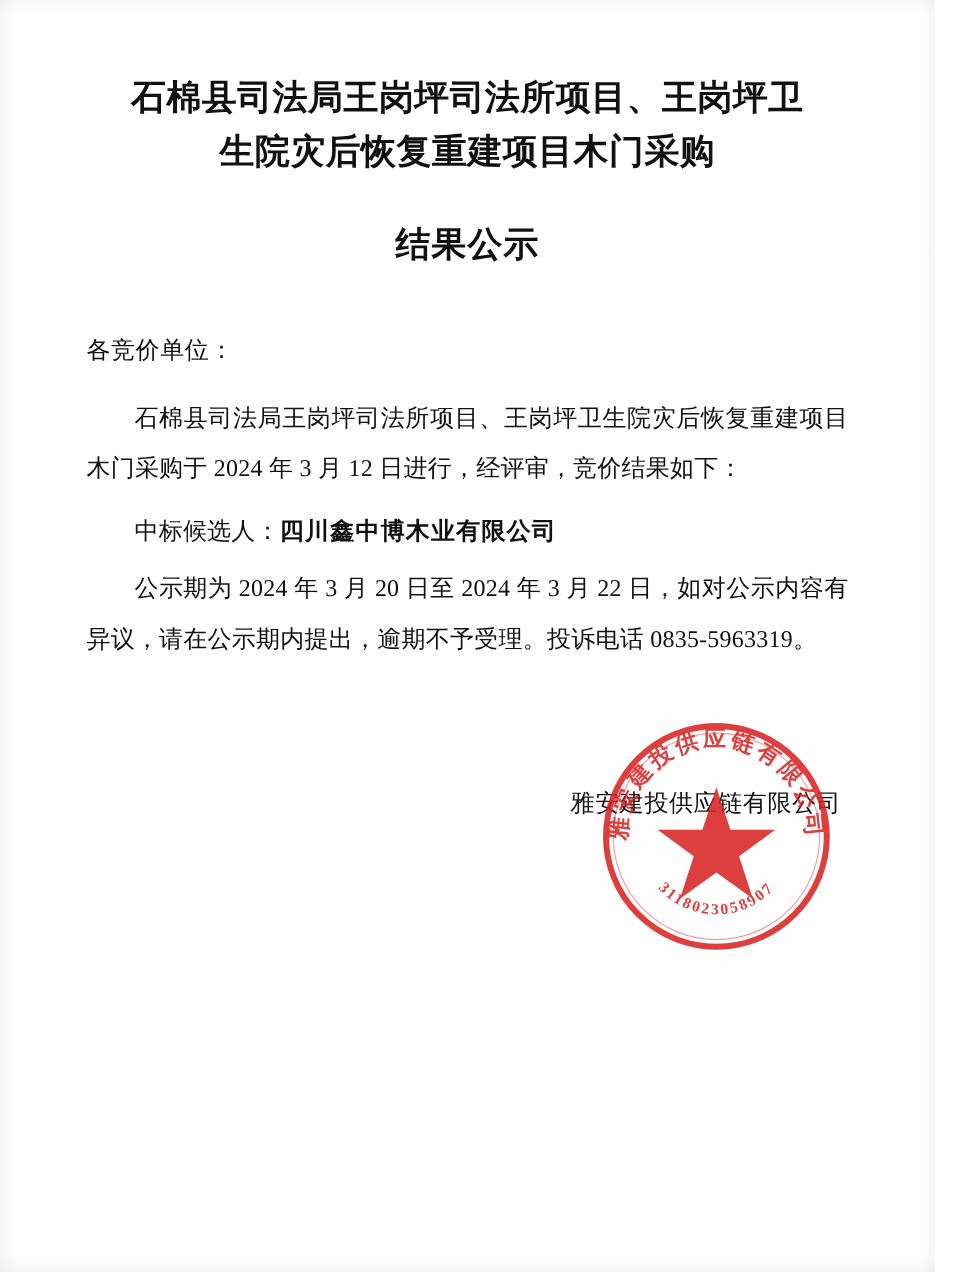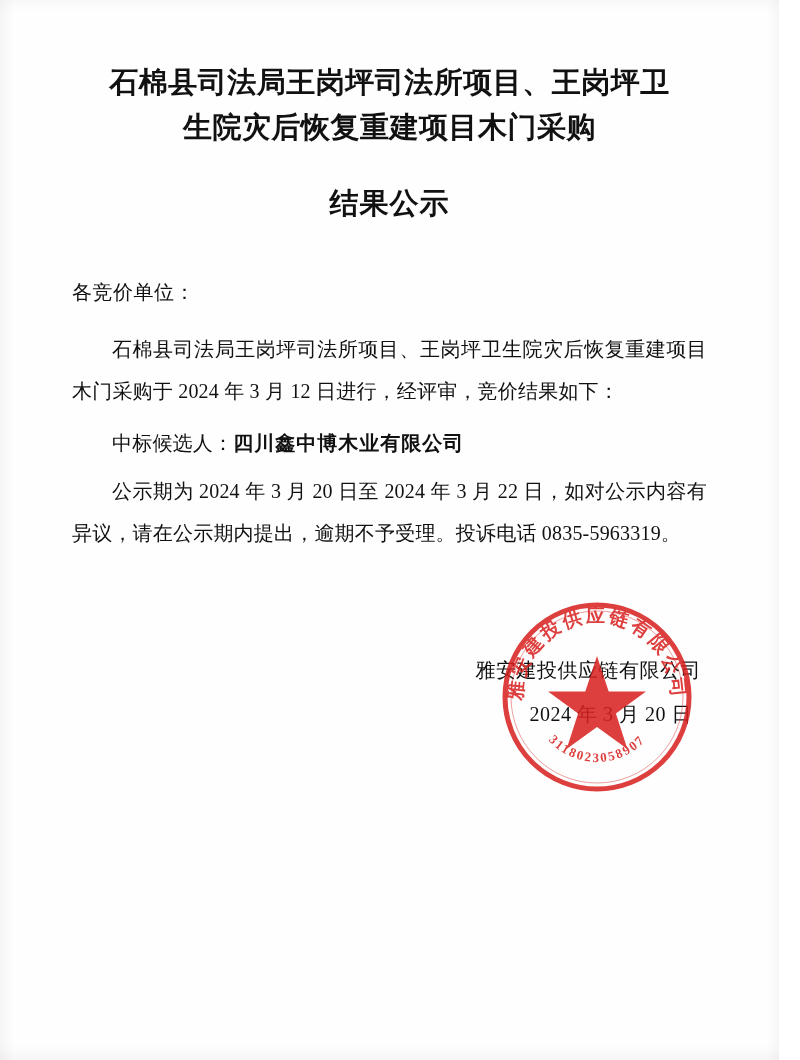--- a/index.html
+++ b/index.html
@@ -131,21 +131,20 @@
   <p class="para">石棉县司法局王岗坪司法所项目、王岗坪卫生院灾后恢复重建项目木门采购于 2024 年 3 月 12 日进行，经评审，竞价结果如下：</p>
 
   <p class="para tight">
     <span>中标候选人：</span><span class="bidder-name">四川鑫中博木业有限公司</span>
   </p>
 
   <p class="para">公示期为 2024 年 3 月 20 日至 2024 年 3 月 22 日，如对公示内容有异议，请在公示期内提出，逾期不予受理。投诉电话 0835-5963319。</p>
 
   <div class="signature-block">
     <span class="sig-line">雅安建投供应链有限公司</span>
-    <span class="sig-line sig-date">2024 年 3 月 20 日</span>
   </div>
 
   <div class="seal">
     <svg width="202" height="202" viewBox="0 0 202 202" xmlns="http://www.w3.org/2000/svg" aria-hidden="true">
       <defs>
         <path id="sealTopArc" d="M 26,101 A 75,75 0 0 1 176,101"></path>
         <path id="sealBottomArc" d="M 36,101 A 65,65 0 0 0 166,101"></path>
       </defs>
       <circle cx="101" cy="101" r="92" fill="none" stroke="#d8201f" stroke-width="5"></circle>
       <circle cx="101" cy="101" r="86" fill="none" stroke="#d8201f" stroke-width="1" opacity="0.5"></circle>

